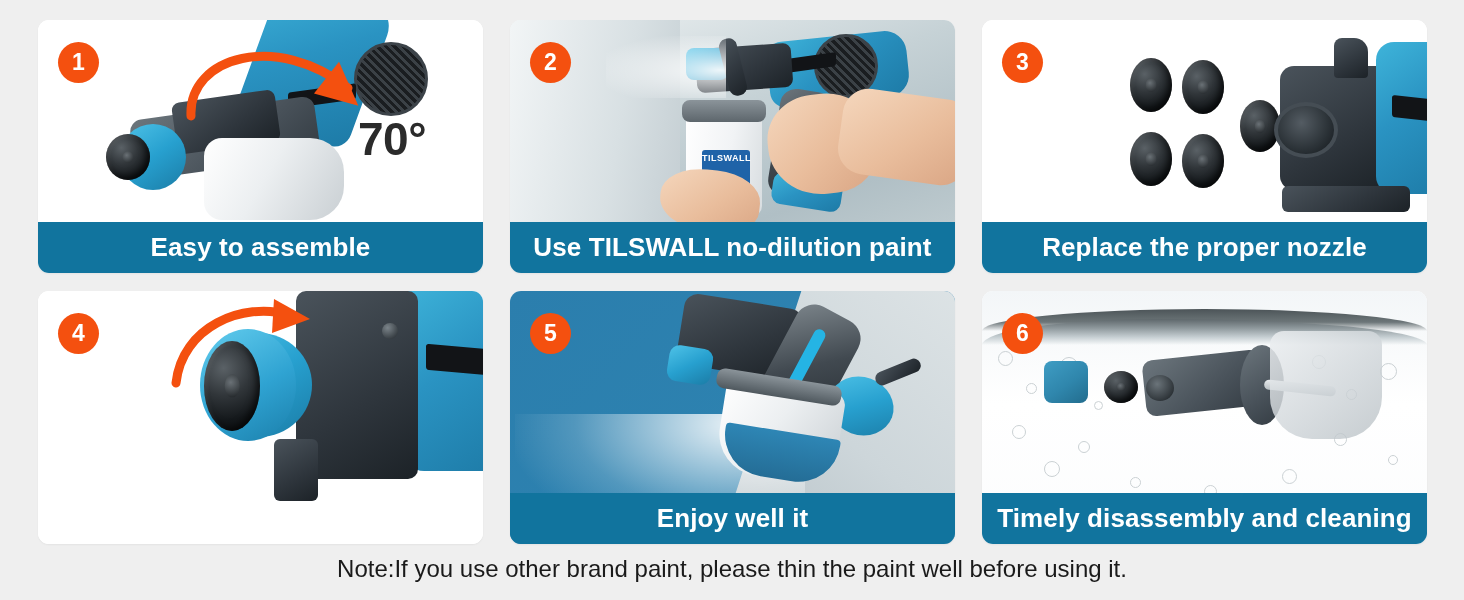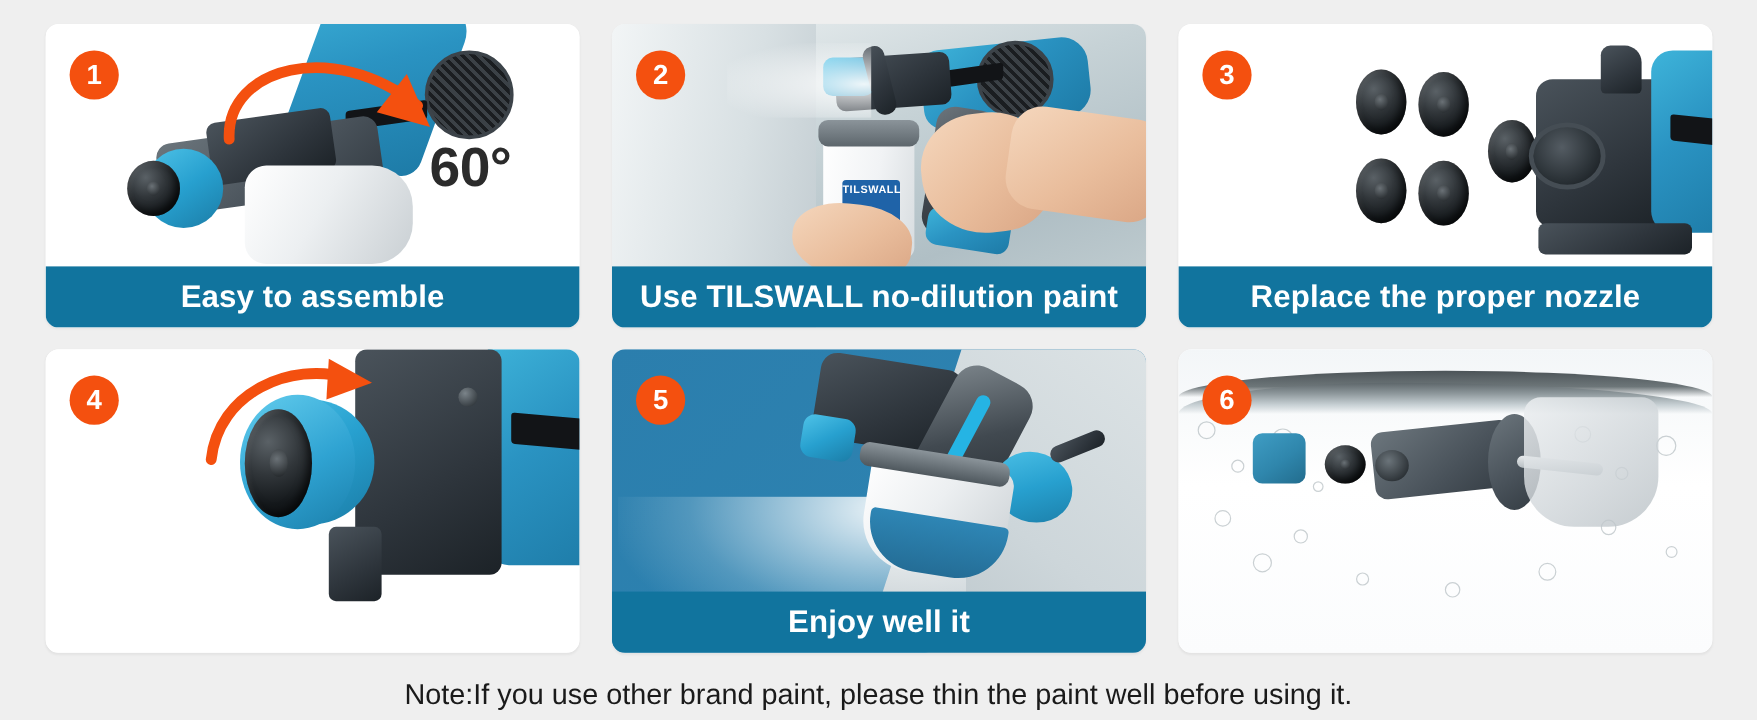--- a/index.html
+++ b/index.html
@@ -74,21 +74,21 @@
     text-align: center;
     z-index: 6;
   }
   .caption.one-line { height: 51px; }
   .caption.two-line { height: 66px; font-size: 25px; line-height: 1.16; padding-bottom: 2px;}
   .caption span { display: block; }
   .note {
     position: absolute;
     left: 0;
     right: 0;
-    bottom: 6px;
+    bottom: 17px;
     text-align: center;
     font-size: 24px;
     color: #1a1a1a;
     font-family: "Liberation Sans", sans-serif;
   }
 
   
   .bg-white   { background: #ffffff; }
   .bg-card2   { background: linear-gradient(160deg,#eef2f3 0%, #c6d2d6 40%, #b0bfc5 70%, #c7d2d5 100%); }
   .bg-card5   { background: linear-gradient(135deg,#2b7ead 0%, #2d82b0 55%, #2a7aa7 100%); }
@@ -235,21 +235,21 @@
         <div class="dev gray-body" style="left:94px; top:88px; width:186px; height:60px; transform:rotate(-8deg); border-radius:12px;"></div>
         <div class="dev dark-body" style="left:136px; top:76px; width:104px; height:52px; transform:rotate(-8deg);"></div>
         <div class="dev teal-ring" style="left:82px; top:104px; width:66px; height:66px;"></div>
         <div class="nozzle-disc" style="left:68px; top:114px; width:44px; height:46px;"></div>
         <div class="dev cup" style="left:166px; top:118px; width:140px; height:82px; border-radius:18px 34px 34px 18px;"></div>
 
         <svg class="arrow-svg" style="left:120px; top:10px;" width="220" height="110" viewBox="0 0 220 110">
           <path d="M33 86 C30 26, 120 2, 190 58" fill="none" stroke="#f4500f" stroke-width="9" stroke-linecap="round"></path>
           <polygon points="174,34 206,70 160,72" fill="#f4500f" transform="rotate(18 185 55)"></polygon>
         </svg>
-        <div class="deg-label" style="left:320px; top:92px;">60°</div>
+        <div class="deg-label" style="left:320px; top:92px;">70°</div>
         <div class="badge">1</div>
       </div>
       <div class="caption one-line">
         <span>Easy to assemble</span>
       </div>
     </div>
 
     <div class="card">
       <div class="photo bg-card2">
 
@@ -366,18 +366,21 @@
 
         <div class="dev" style="left:62px; top:70px; width:44px; height:42px; border-radius:8px; background:linear-gradient(145deg,#3f9dc4 0%, #2f86ac 55%, #226c8d 100%);"></div>
         <div class="nozzle-disc" style="left:122px; top:80px; width:34px; height:32px;"></div>
         <div class="dev gray-body" style="left:162px; top:64px; width:118px; height:56px; transform:rotate(-6deg);"></div>
         <div class="dev" style="left:164px; top:84px; width:28px; height:26px; border-radius:50%; background:radial-gradient(circle at 40% 35%, #6b747a, #171c20);"></div>
         <div class="dev gray-body" style="left:258px; top:54px; width:44px; height:80px; border-radius:50%;"></div>
         <div class="dev" style="left:282px; top:92px; width:72px; height:10px; border-radius:5px; background:linear-gradient(180deg,#e8ebed,#b9c0c4); transform:rotate(6deg);"></div>
         <div class="dev" style="left:288px; top:40px; width:112px; height:108px; border-radius:14px 14px 42px 42px; background:linear-gradient(140deg,rgba(236,239,241,0.85) 0%, rgba(205,211,215,0.8) 60%, rgba(180,188,193,0.75) 100%);"></div>
         <div class="badge">6</div>
       </div>
+      <div class="caption one-line">
+        <span>Timely disassembly and cleaning</span>
+      </div>
     </div>
 
   </div>
 
   <div class="note">Note:If you use other brand paint, please thin the paint well before using it.</div>
 </div>
 
 </body></html>

